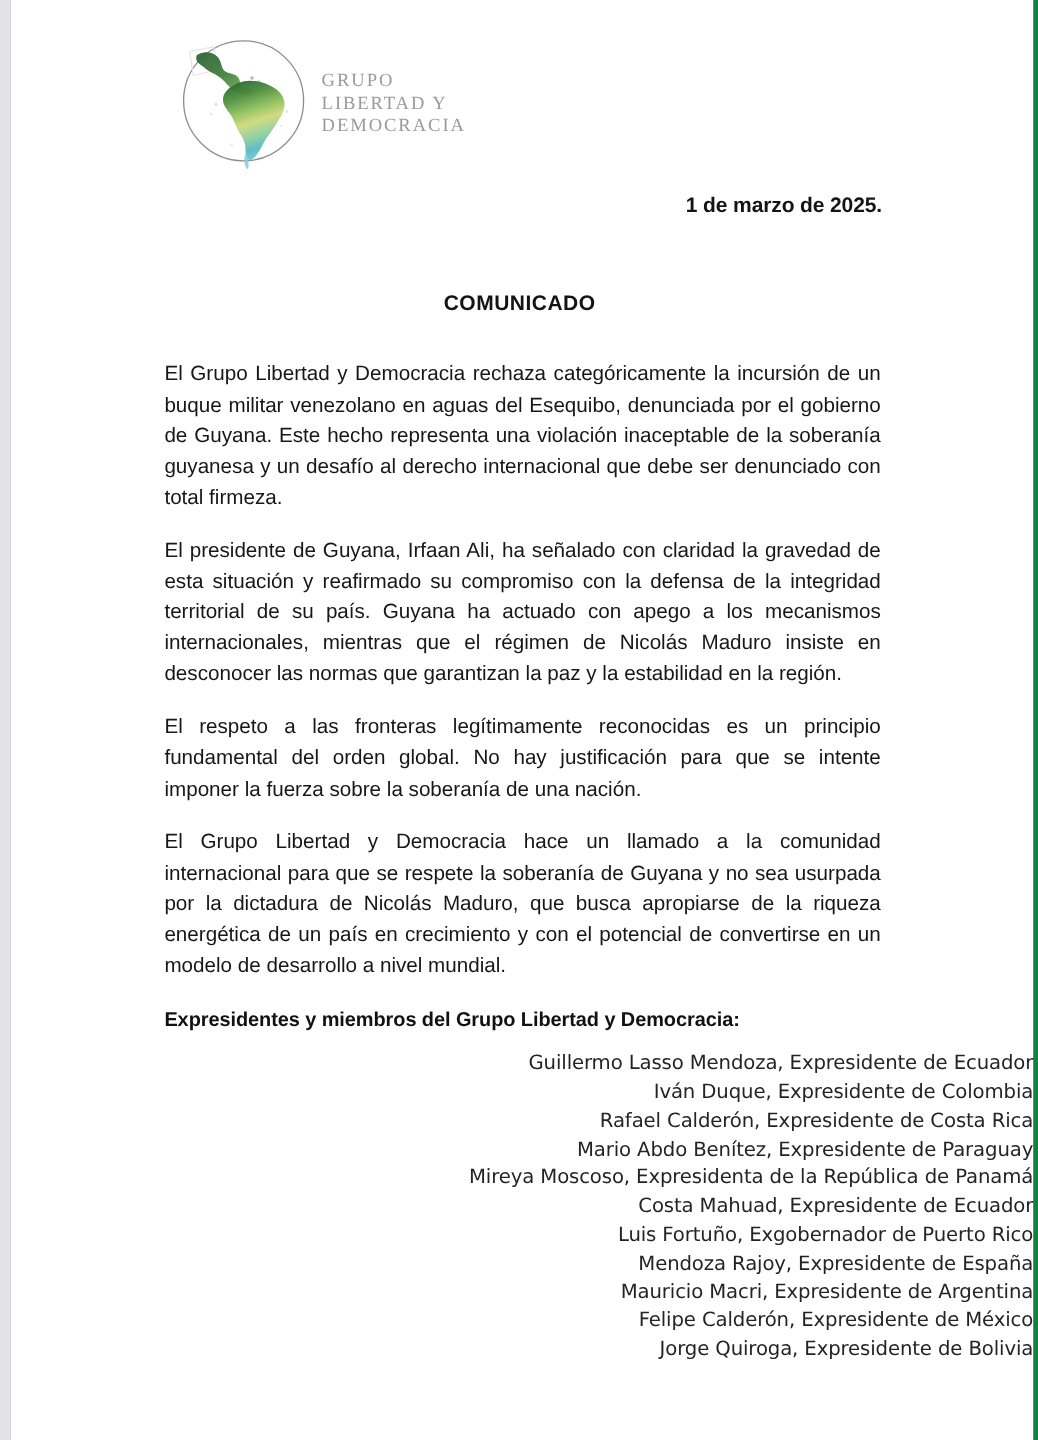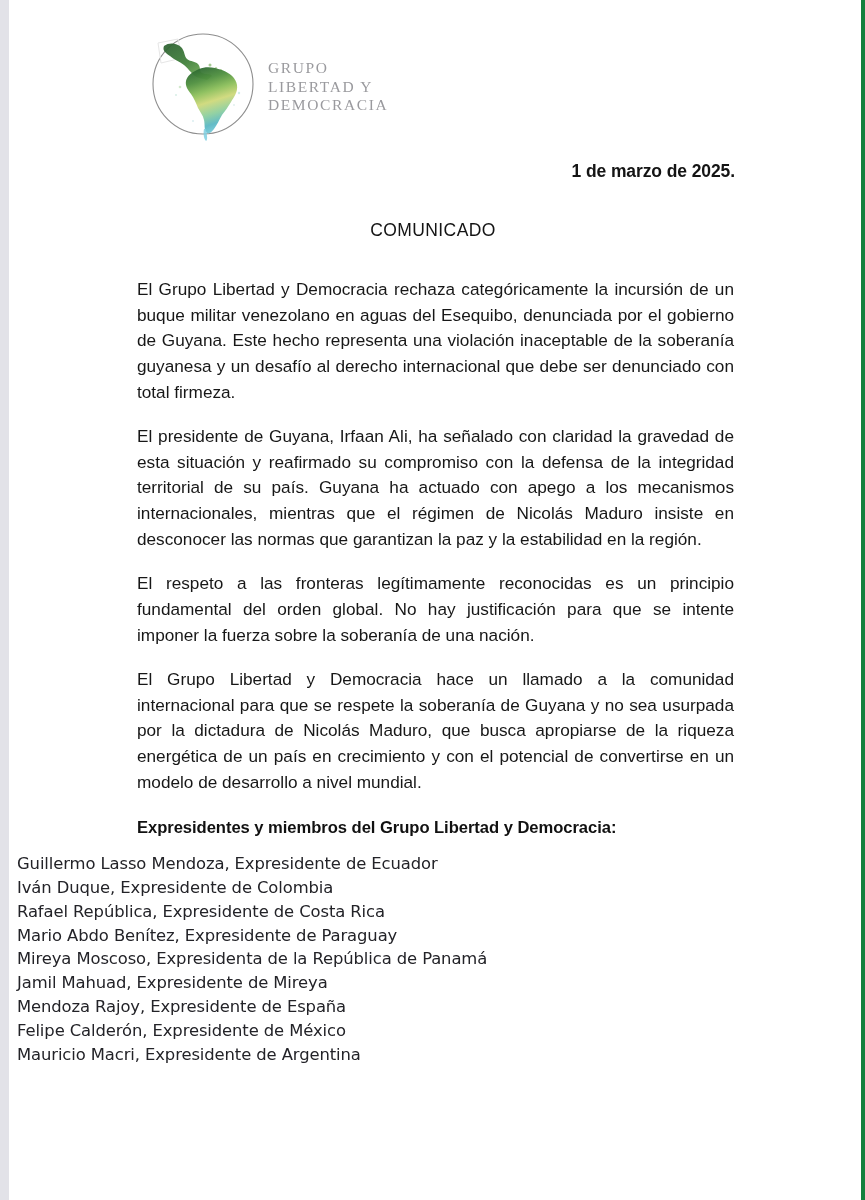--- a/index.html
+++ b/index.html
@@ -65,24 +65,24 @@
     margin: 31px 126px 0 0;
     text-align: right;
     font-size: 17.5px;
     font-weight: bold;
     color: #141414;
     letter-spacing: -0.1px;
   }
 
   
   .doc-title {
-    margin: 38px 0 0 0;
+    margin: 60px 0 0 0;
     text-align: center;
     font-size: 17.5px;
-    font-weight: normal;
+    font-weight: bold;
     color: #141414;
     letter-spacing: 0.4px;
     padding-right: 4px;
   }
 
   
   .body-block {
     margin: 36px 127px 0 128px;
   }
   .body-par {
@@ -102,21 +102,21 @@
     font-weight: bold;
     color: #111111;
     letter-spacing: -0.05px;
   }
 
   
   .signers-list {
     margin: 14px 0 0 0;
     padding: 0 0 0 8px;
     list-style: none;
-    text-align: left;
+    text-align: right;
   }
   .signers-list li {
     font-family: "DejaVu Sans", "Liberation Sans", sans-serif;
     font-size: 16.4px;
     line-height: 1.45;
     color: #232328;
     letter-spacing: -0.1px;
   }
 </style>
 </head>
@@ -187,23 +187,25 @@
       <p class="body-par">El presidente de Guyana, Irfaan Ali, ha señalado con claridad la gravedad de esta situación y reafirmado su compromiso con la defensa de la integridad territorial de su país. Guyana ha actuado con apego a los mecanismos internacionales, mientras que el régimen de Nicolás Maduro insiste en desconocer las normas que garantizan la paz y la estabilidad en la región.</p>
       <p class="body-par">El respeto a las fronteras legítimamente reconocidas es un principio fundamental del orden global. No hay justificación para que se intente imponer la fuerza sobre la soberanía de una nación.</p>
       <p class="body-par">El Grupo Libertad y Democracia hace un llamado a la comunidad internacional para que se respete la soberanía de Guyana y no sea usurpada por la dictadura de Nicolás Maduro, que busca apropiarse de la riqueza energética de un país en crecimiento y con el potencial de convertirse en un modelo de desarrollo a nivel mundial.</p>
     </div>
 
     <div class="signers-heading">Expresidentes y miembros del Grupo Libertad y Democracia:</div>
 
     <ul class="signers-list">
       <li>Guillermo Lasso Mendoza, Expresidente de Ecuador</li>
       <li>Iván Duque, Expresidente de Colombia</li>
-      <li>Rafael República, Expresidente de Costa Rica</li>
+      <li>Rafael Calderón, Expresidente de Costa Rica</li>
       <li>Mario Abdo Benítez, Expresidente de Paraguay</li>
       <li>Mireya Moscoso, Expresidenta de la República de Panamá</li>
-      <li>Jamil Mahuad, Expresidente de Mireya</li>
+      <li>Costa Mahuad, Expresidente de Ecuador</li>
+      <li>Luis Fortuño, Exgobernador de Puerto Rico</li>
       <li>Mendoza Rajoy, Expresidente de España</li>
+      <li>Mauricio Macri, Expresidente de Argentina</li>
       <li>Felipe Calderón, Expresidente de México</li>
-      <li>Mauricio Macri, Expresidente de Argentina</li>
+      <li>Jorge Quiroga, Expresidente de Bolivia</li>
     </ul>
 
   </div>
 </div>
 
 </body></html>

